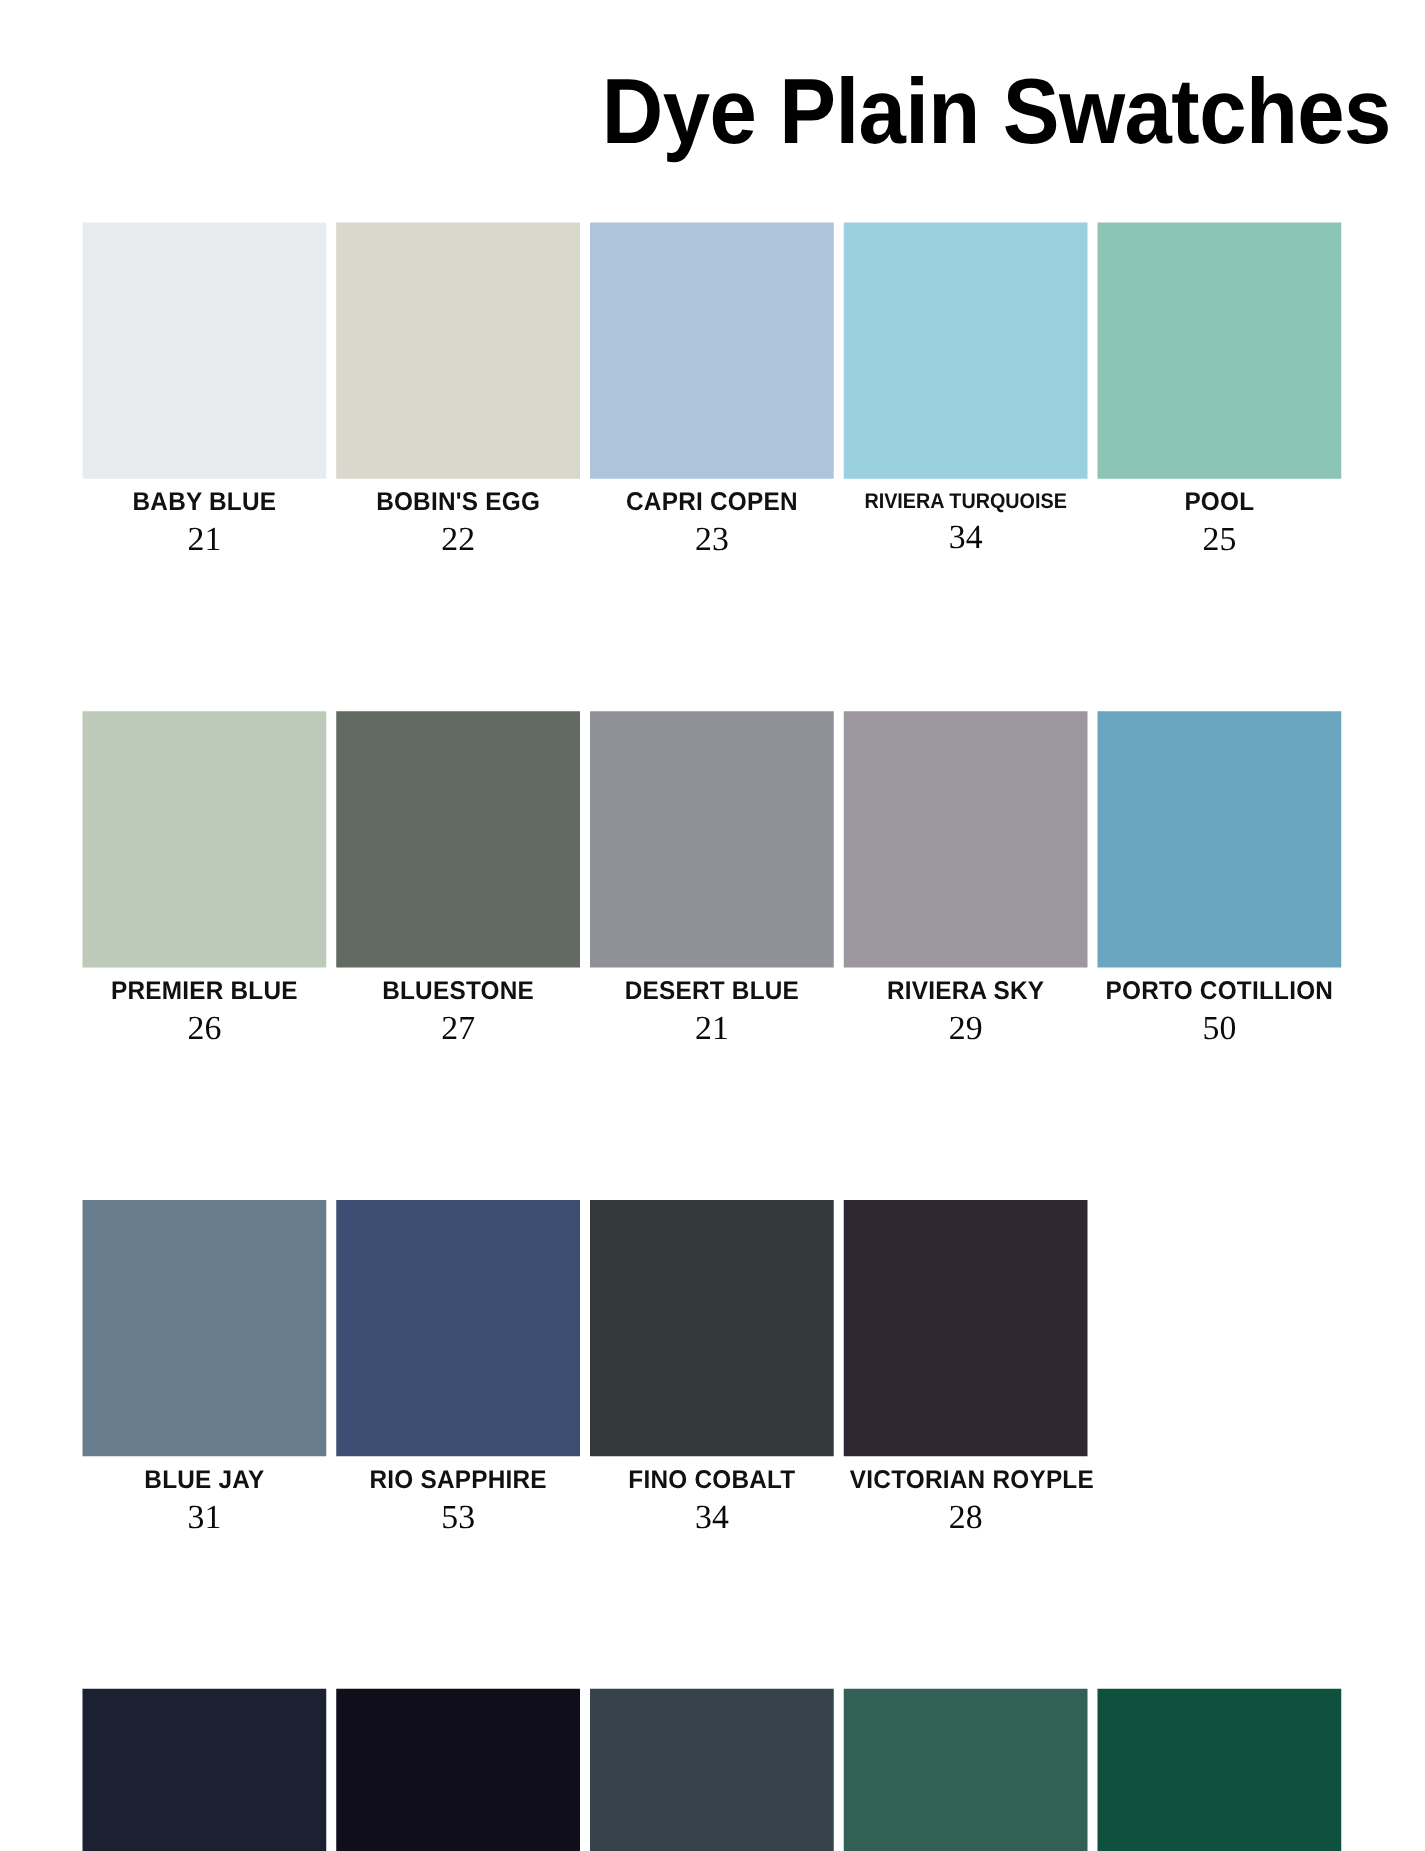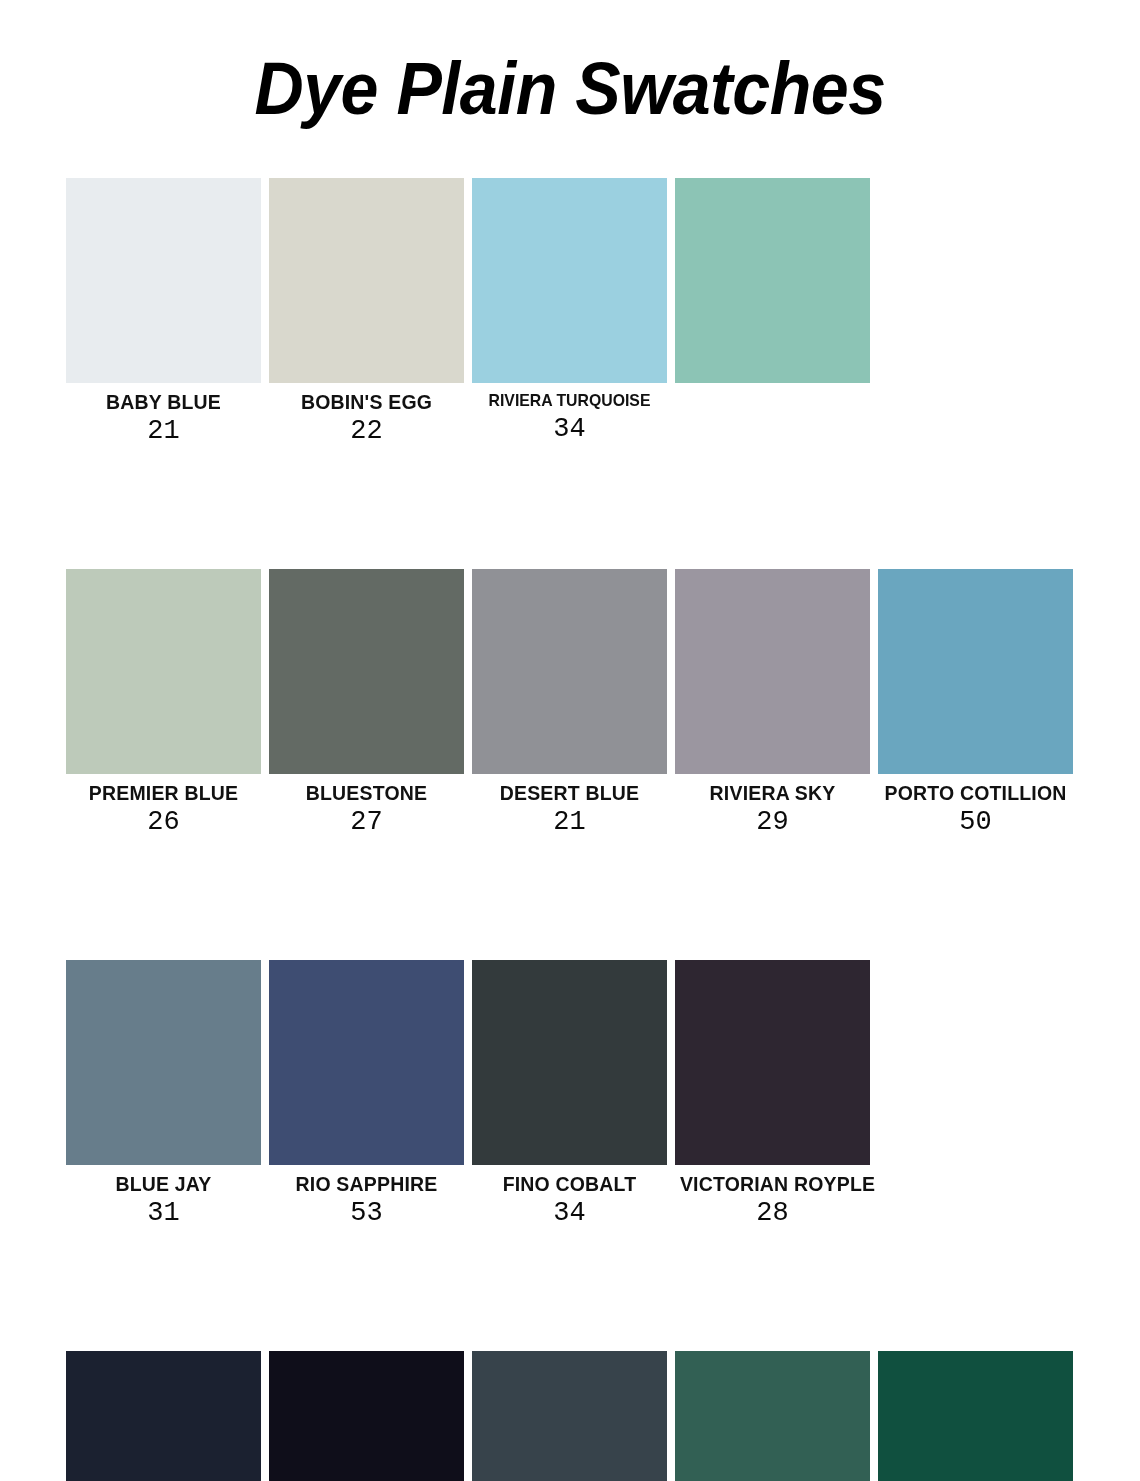--- a/index.html
+++ b/index.html
@@ -22,22 +22,21 @@
     position: relative;
     box-sizing: border-box;
   }
 
   
   .title-wrap {
     position: absolute;
     top: 48px;
     left: 0;
     width: 1140px;
-    text-align: center;
-    font-style: italic;
+    text-align: right;
   }
   .page-title {
     display: inline-block;
     font-family: "Liberation Sans", sans-serif;
     font-weight: 700;
     font-size: 74px;
     line-height: 82px;
     letter-spacing: -0.5px;
     transform: scaleX(0.92);
     transform-origin: center;
@@ -91,21 +90,21 @@
     color: #111111;
   }
   .swatch-name.small {
     font-size: 17px;
     line-height: 22px;
     letter-spacing: 0px;
     transform: scaleX(0.93);
   }
   .swatch-num {
     display: block;
-    font-family: Liberation Mono, monospace;
+    font-family: Liberation Serif, serif;
     font-weight: 400;
     font-size: 27px;
     line-height: 31px;
     padding-top: 2px;
     color: #0a0a0a;
   }
 
   
   .row-gap { height: 122px; }
 </style>
@@ -128,28 +127,39 @@
           </div>
         </div>
         <div class="swatch-cell">
           <div class="swatch-chip" style="background-color: rgb(217, 216, 205);"></div>
           <div class="swatch-caption">
             <span class="swatch-name">BOBIN'S EGG</span>
             <span class="swatch-num">22</span>
           </div>
         </div>
         <div class="swatch-cell">
+          <div class="swatch-chip" style="background-color: rgb(174, 196, 218);"></div>
+          <div class="swatch-caption">
+            <span class="swatch-name">CAPRI COPEN</span>
+            <span class="swatch-num">23</span>
+          </div>
+        </div>
+        <div class="swatch-cell">
           <div class="swatch-chip" style="background-color: rgb(155, 208, 224);"></div>
           <div class="swatch-caption">
             <span class="swatch-name small">RIVIERA TURQUOISE</span>
             <span class="swatch-num">34</span>
           </div>
         </div>
         <div class="swatch-cell">
           <div class="swatch-chip" style="background-color: rgb(140, 196, 181);"></div>
+          <div class="swatch-caption">
+            <span class="swatch-name">POOL</span>
+            <span class="swatch-num">25</span>
+          </div>
         </div>
       </div>
       <div class="row-gap"></div>
       <div class="swatch-row">
         <div class="swatch-cell">
           <div class="swatch-chip" style="background-color: rgb(189, 202, 186);"></div>
           <div class="swatch-caption">
             <span class="swatch-name">PREMIER BLUE</span>
             <span class="swatch-num">26</span>
           </div>

